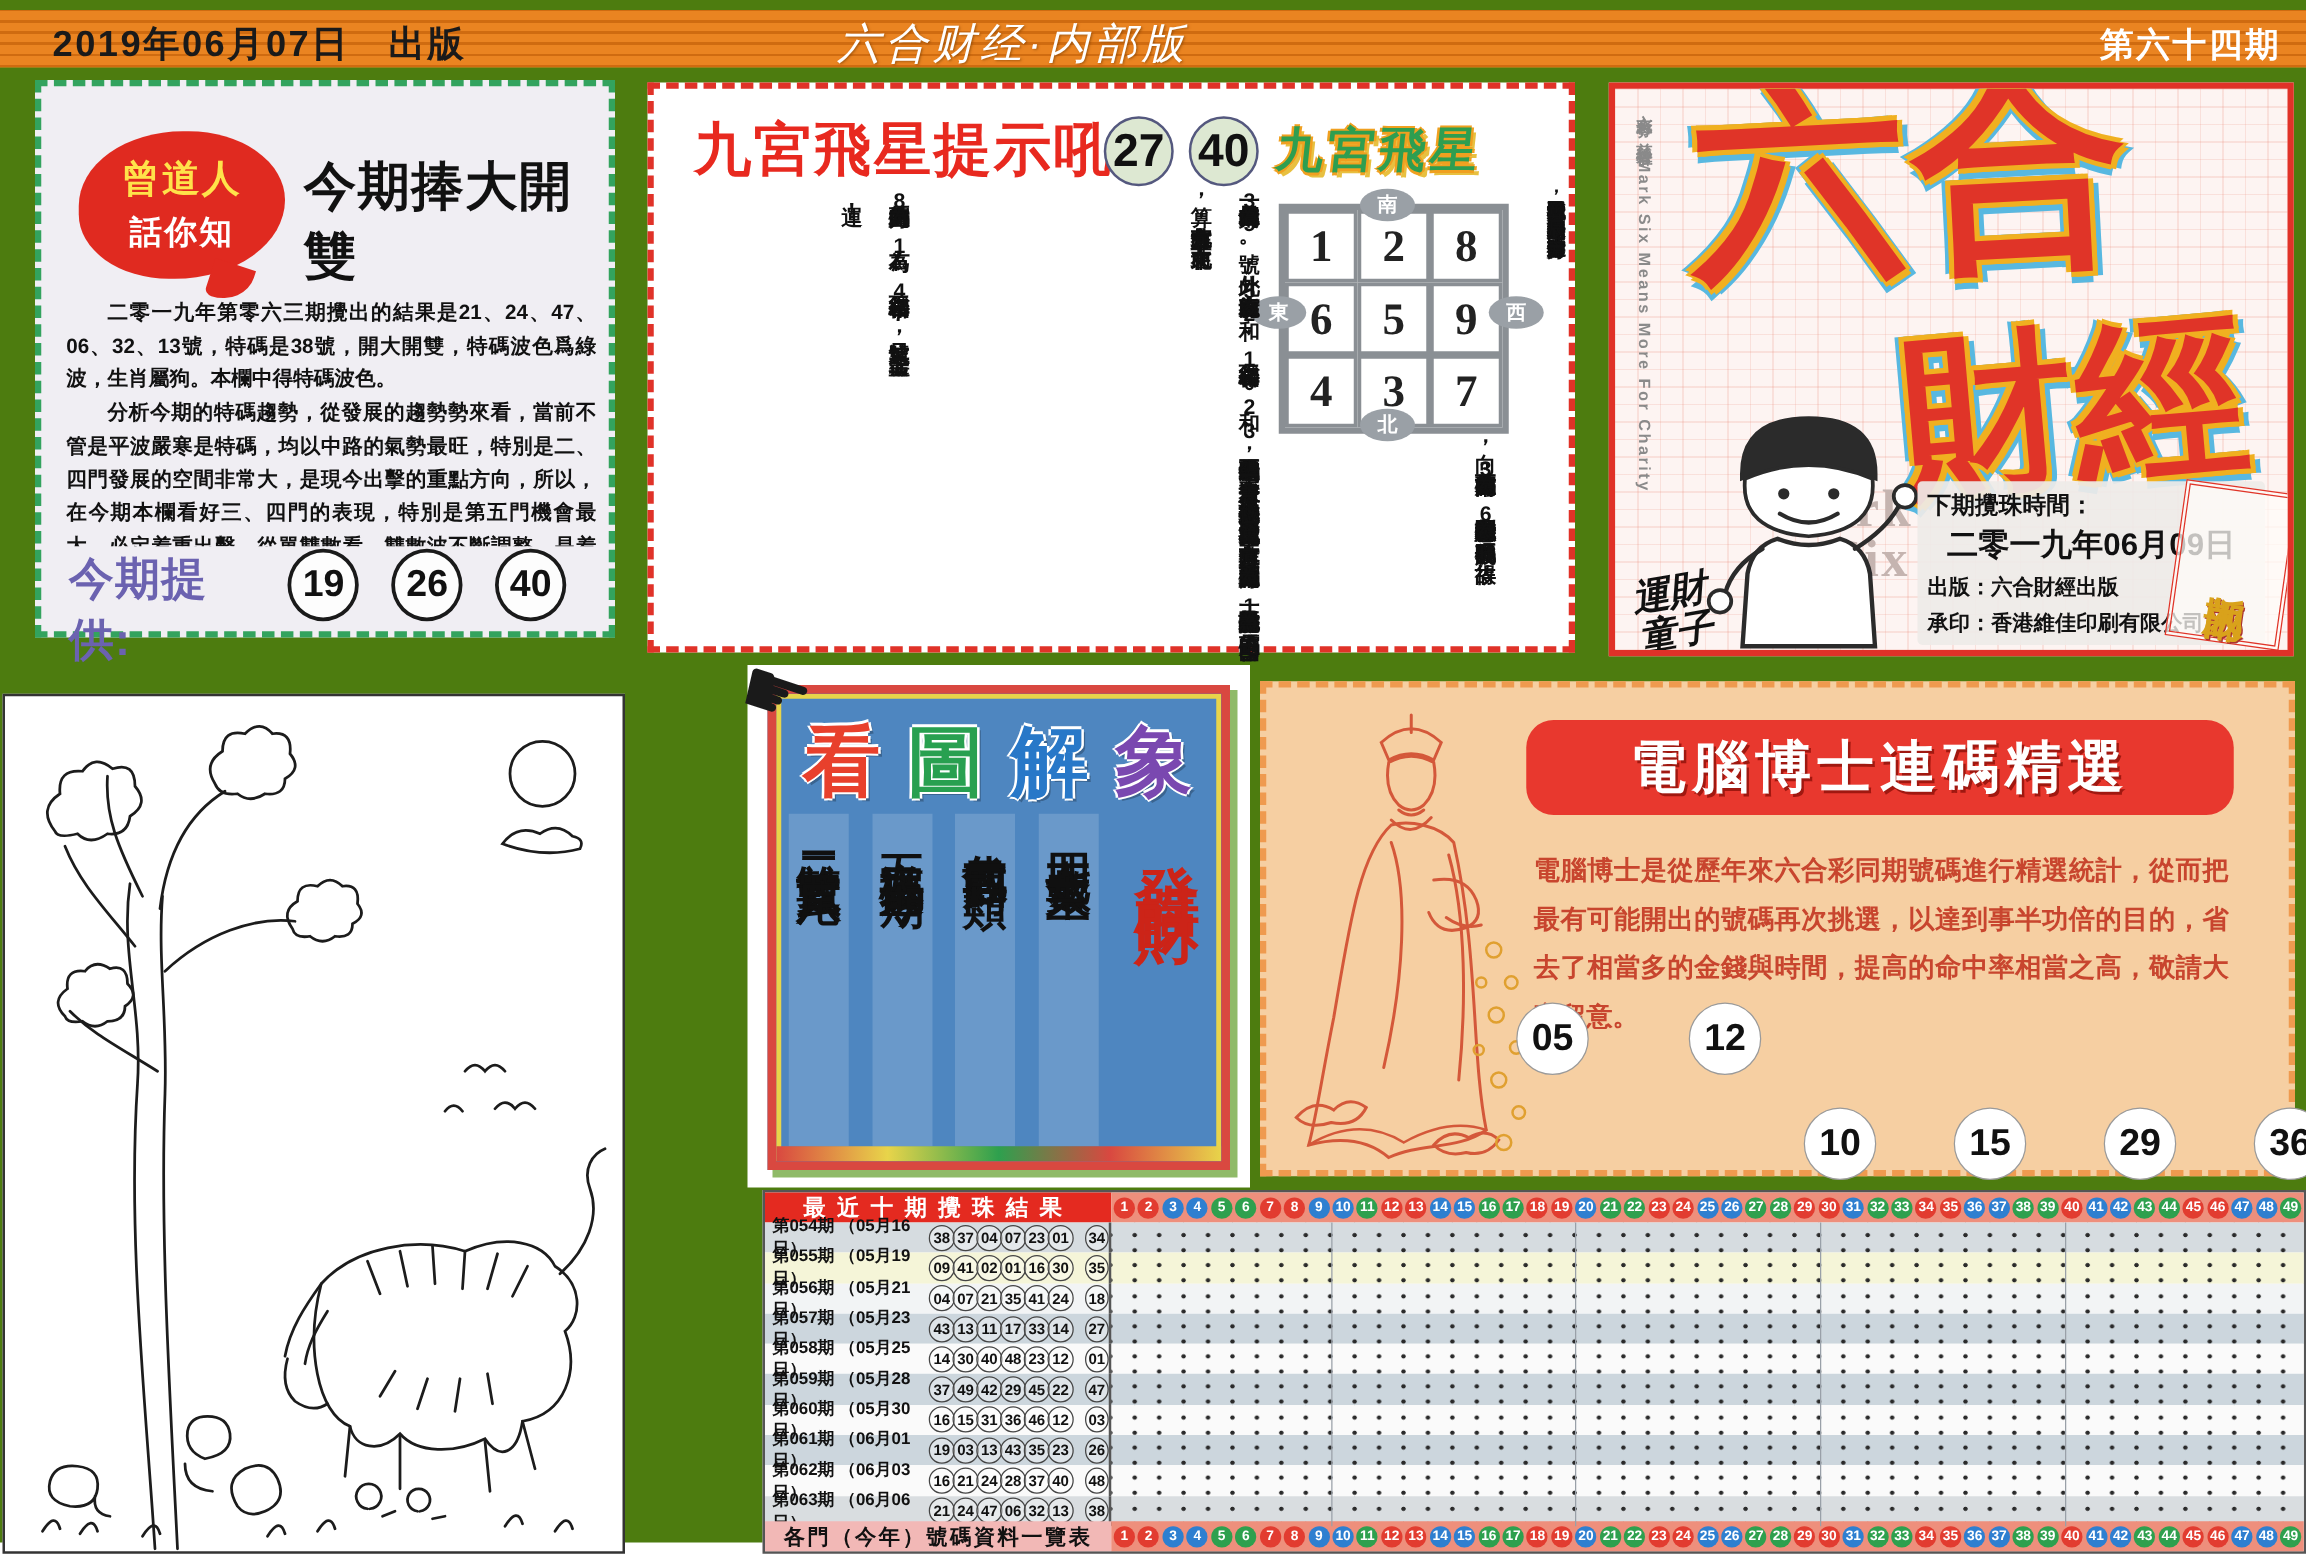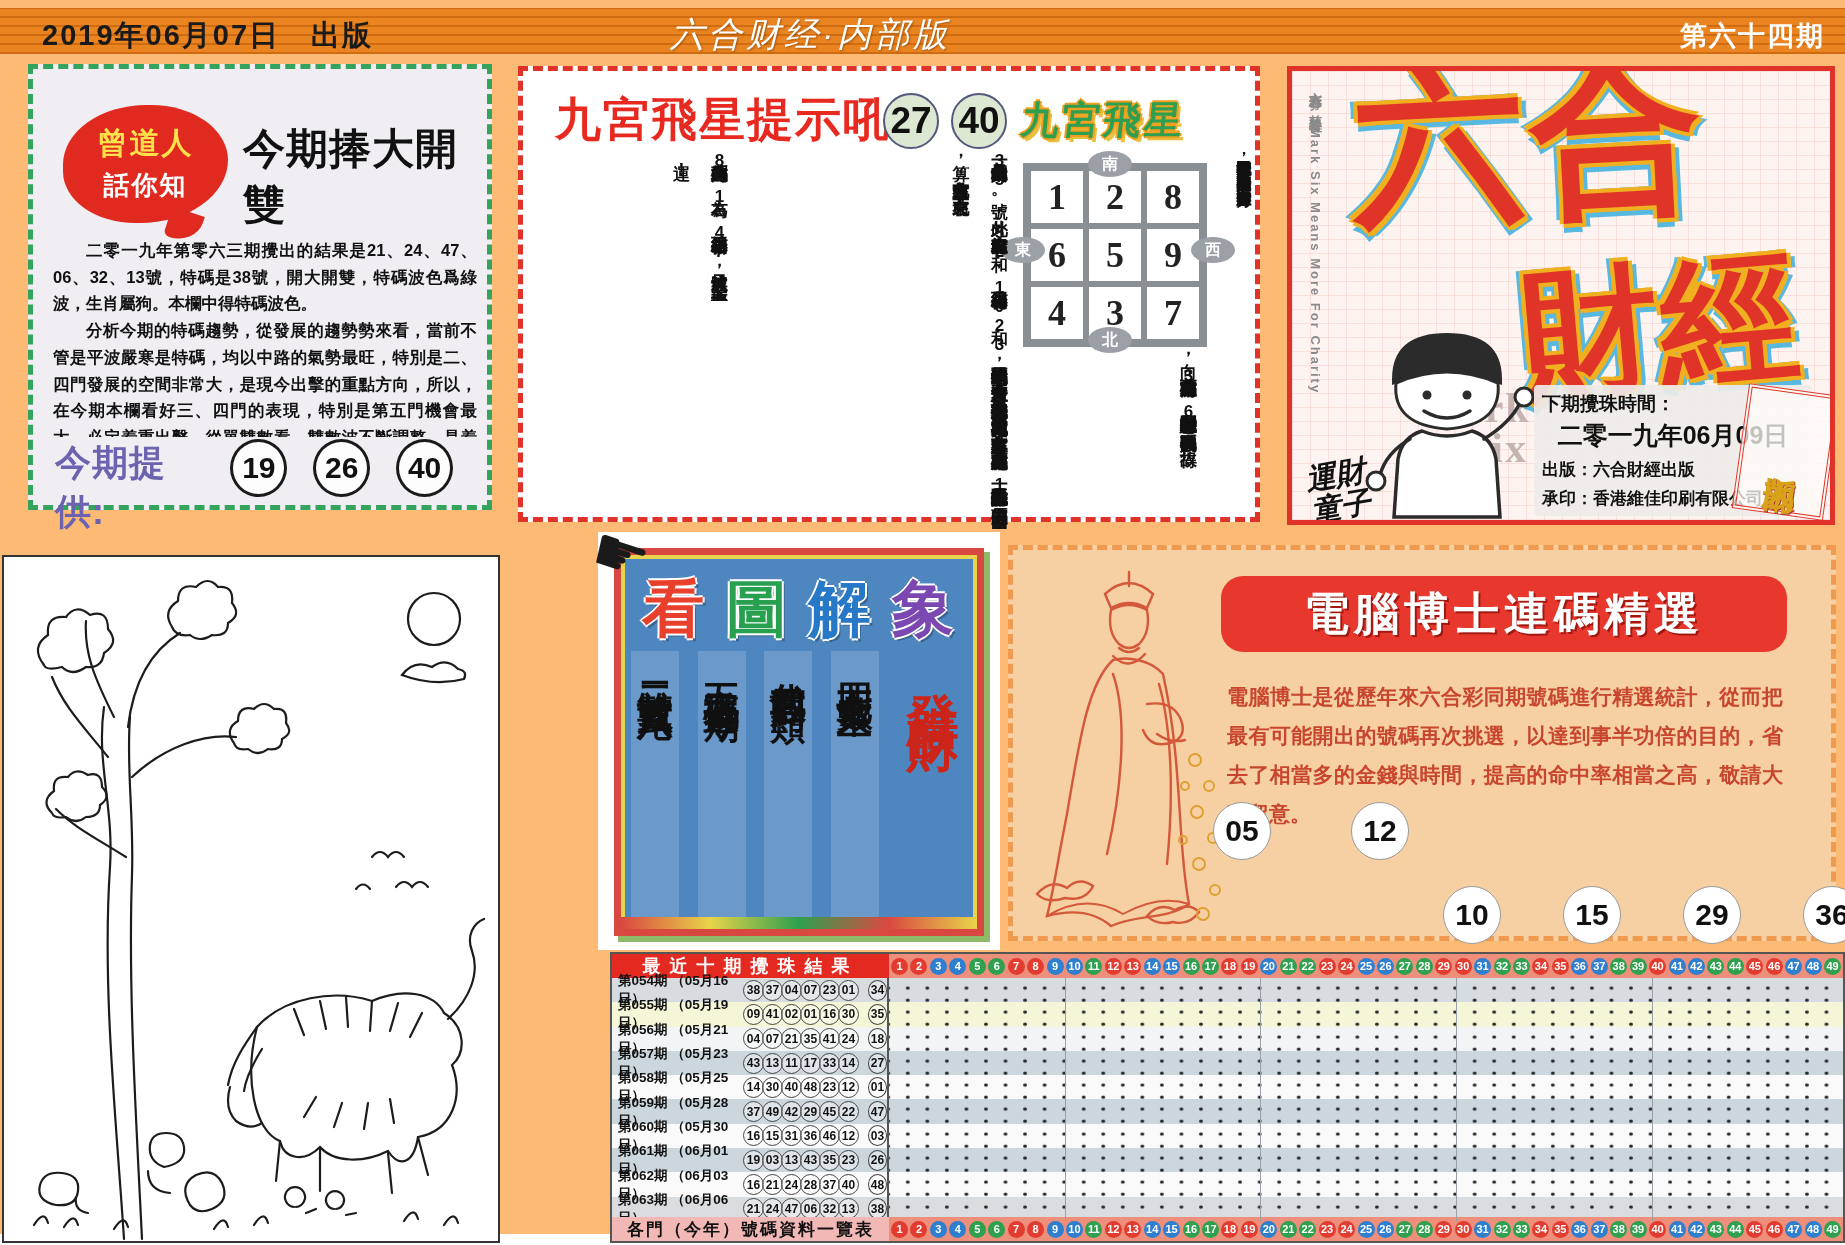--- a/index.html
+++ b/index.html
@@ -1,17 +1,17 @@
 <!DOCTYPE html>
 <html><head>
 <meta charset="utf-8">
 <style>
   html,body{margin:0;padding:0;background:#fff;}
   body{font-family:"Liberation Sans", sans-serif; width:1845px; height:1245px; position:relative; overflow:hidden;}
-  .stage{position:absolute;left:0;top:0;width:1845px;height:1234px;background:#fdba74;}
+  .stage{position:absolute;left:0;top:0;width:1845px;height:1234px;background:#4d7c0f;}
   .abs{position:absolute;}
 
   
   .header{left:0;top:8px;width:1845px;height:46px;
     background:repeating-linear-gradient(0deg,#cf6b10 0 2px,#ea8421 2px 9px);
     z-index:2;}
   .header .date{left:42px;top:8px;font-size:29px;font-weight:bold;color:#1a1a1a;letter-spacing:2px;}
   .header .title{left:670px;top:4px;font-size:34px;font-weight:400;color:#fff;font-style:italic;
     text-shadow:1px 1px 2px rgba(120,60,0,.6);letter-spacing:4px;}
   .header .issue{left:1680px;top:10px;font-size:27px;font-weight:bold;color:#fff;letter-spacing:2px;}

